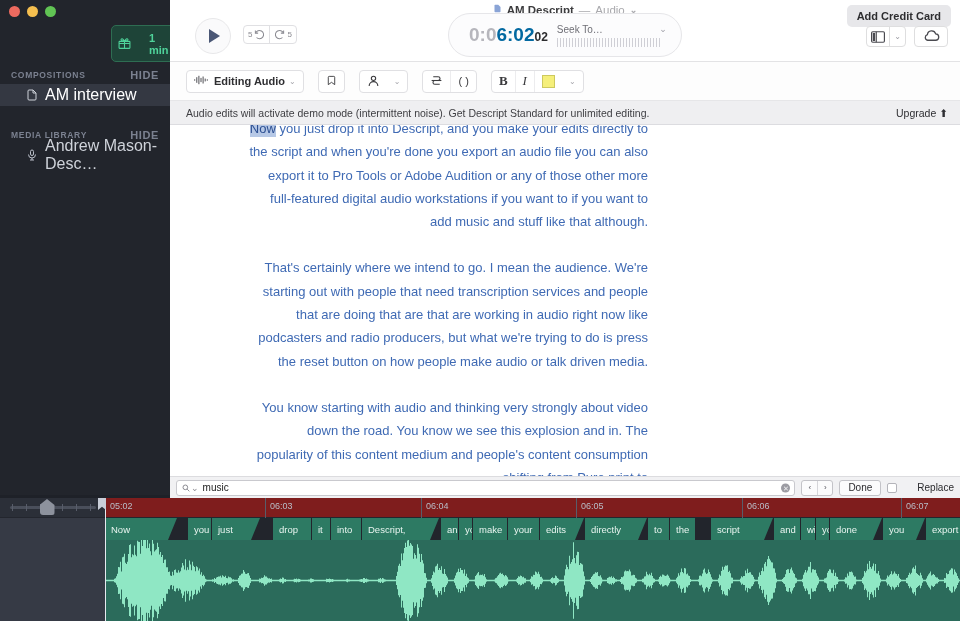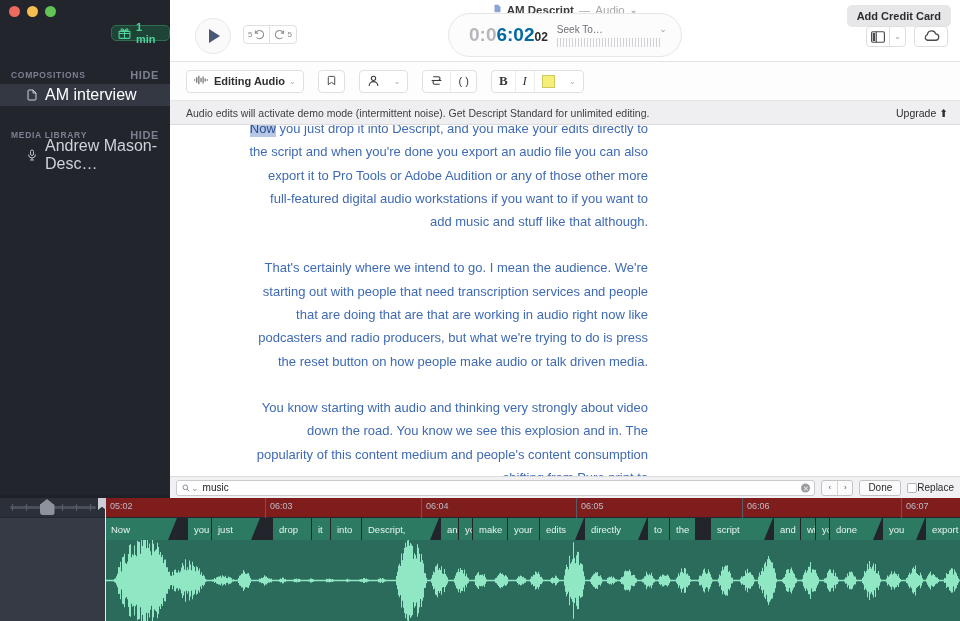--- a/index.html
+++ b/index.html
@@ -21,21 +21,21 @@
   }
   .dot { width: 11px; height: 11px; border-radius: 50%; }
   .dot.red { background: #ed6a5f; }
   .dot.yellow { background: #f5bf4f; }
   .dot.green { background: #61c454; }
 
   .gift-badge {
     position: absolute; left: 111px; top: 25px;
     background: #1e4438; border: 1px solid #2e6d52;
     color: #4fd39a; border-radius: 5px;
-    height: 16px; display: flex; align-items: center; gap: 5px;
+    height: 37px; display: flex; align-items: center; gap: 18px;
     padding: 0 8px 0 6px; font-size: 11px; font-weight: 600;
   }
   .gift-badge svg { display: block; }
   .side-head {
     display: flex; justify-content: space-between; align-items: center;
     padding: 0 11px; height: 18px;
     font-size: 8.5px; letter-spacing: .7px; color: #7b8190; font-weight: 600;
   }
   .side-head .hide { color: #7b8190; font-size: 11px; letter-spacing: .6px; }
   .side-row {
@@ -186,21 +186,21 @@
     width: 9px; height: 9px; border-radius: 50%; background: #9c9ca3;
     color: #f1f1f3; font-size: 7px; line-height: 9px; text-align: center;
   }
   .navarrows { display: flex; height: 16px; border: 1px solid #c3c3c8; border-radius: 3px; background: #fbfbfc; }
   .navarrows div { width: 15px; display: flex; align-items: center; justify-content: center; font-size: 8px; color: #55555c; }
   .navarrows div + div { border-left: 1px solid #d6d6da; }
   .done-btn {
     height: 16px; border: 1px solid #c3c3c8; border-radius: 3px; background: #fbfbfc;
     font-size: 10px; color: #2b2b2f; padding: 0 8px; display: flex; align-items: center;
   }
-  .replace { display: flex; align-items: center; gap: 0; font-size: 10px; color: #2b2b2f; }
+  .replace { display: flex; align-items: center; gap: 20px; font-size: 10px; color: #2b2b2f; }
   .cbox { width: 10px; height: 10px; border: 1px solid #b4b4ba; background: #fff; border-radius: 2px; }
 
   
   .timeline {
     position: absolute; left: 0; top: 498px; width: 960px; height: 123px;
     background: #2c303a;
   }
   .tl-left {
     position: absolute; left: 0; top: 0; width: 105px; height: 123px;
     background: #363a45;

